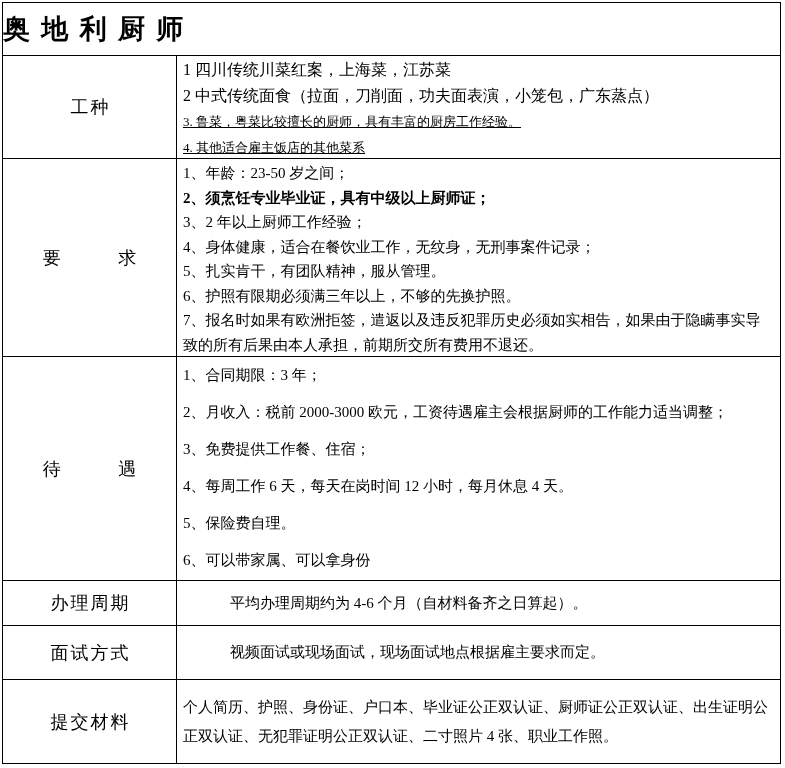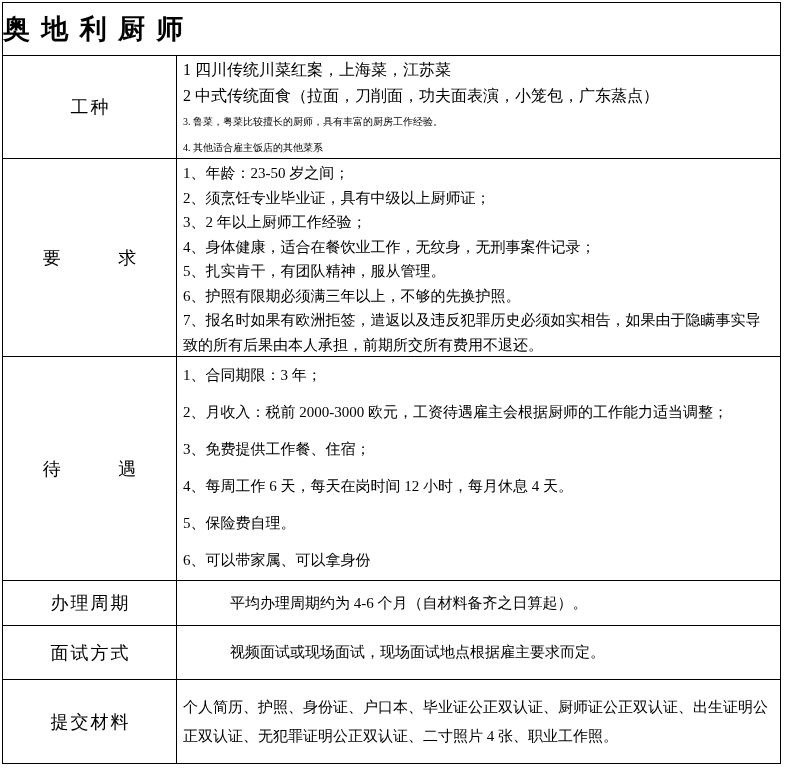--- a/index.html
+++ b/index.html
@@ -39,24 +39,24 @@
   .label-cell .lbl{letter-spacing:2px;margin-right:-2px;white-space:nowrap;}
   .label-cell .lbl.wide{letter-spacing:3.2em;margin-right:-3.2em;}
   .content-cell{
     flex:1 1 auto;min-width:0;box-sizing:border-box;
     padding:0 8px 0 6px;font-size:15px;
     display:flex;flex-direction:column;justify-content:flex-start;
   }
   .content-cell.vcenter{justify-content:center;}
   .gz-item{line-height:26px;white-space:nowrap;}
   .gz-item.lg{font-size:16px;}
-  .gz-item.sm{font-size:10px;}
+  .gz-item.sm{font-size:13px;text-decoration:underline;}
   .r-gz .content-cell{padding-top:1px;}
   .yq-item{line-height:24.5px;}
-  .yq-item.bold{font-weight:normal;}
+  .yq-item.bold{font-weight:bold;}
   .r-yq .content-cell{padding-top:2px;}
   .dy-item{line-height:37px;white-space:nowrap;}
   .single-line{line-height:1.4;margin-left:47px;}
   .tj-text{line-height:28.5px;}
 </style>
 </head>
 <body>
 
 <div class="doc">
 

